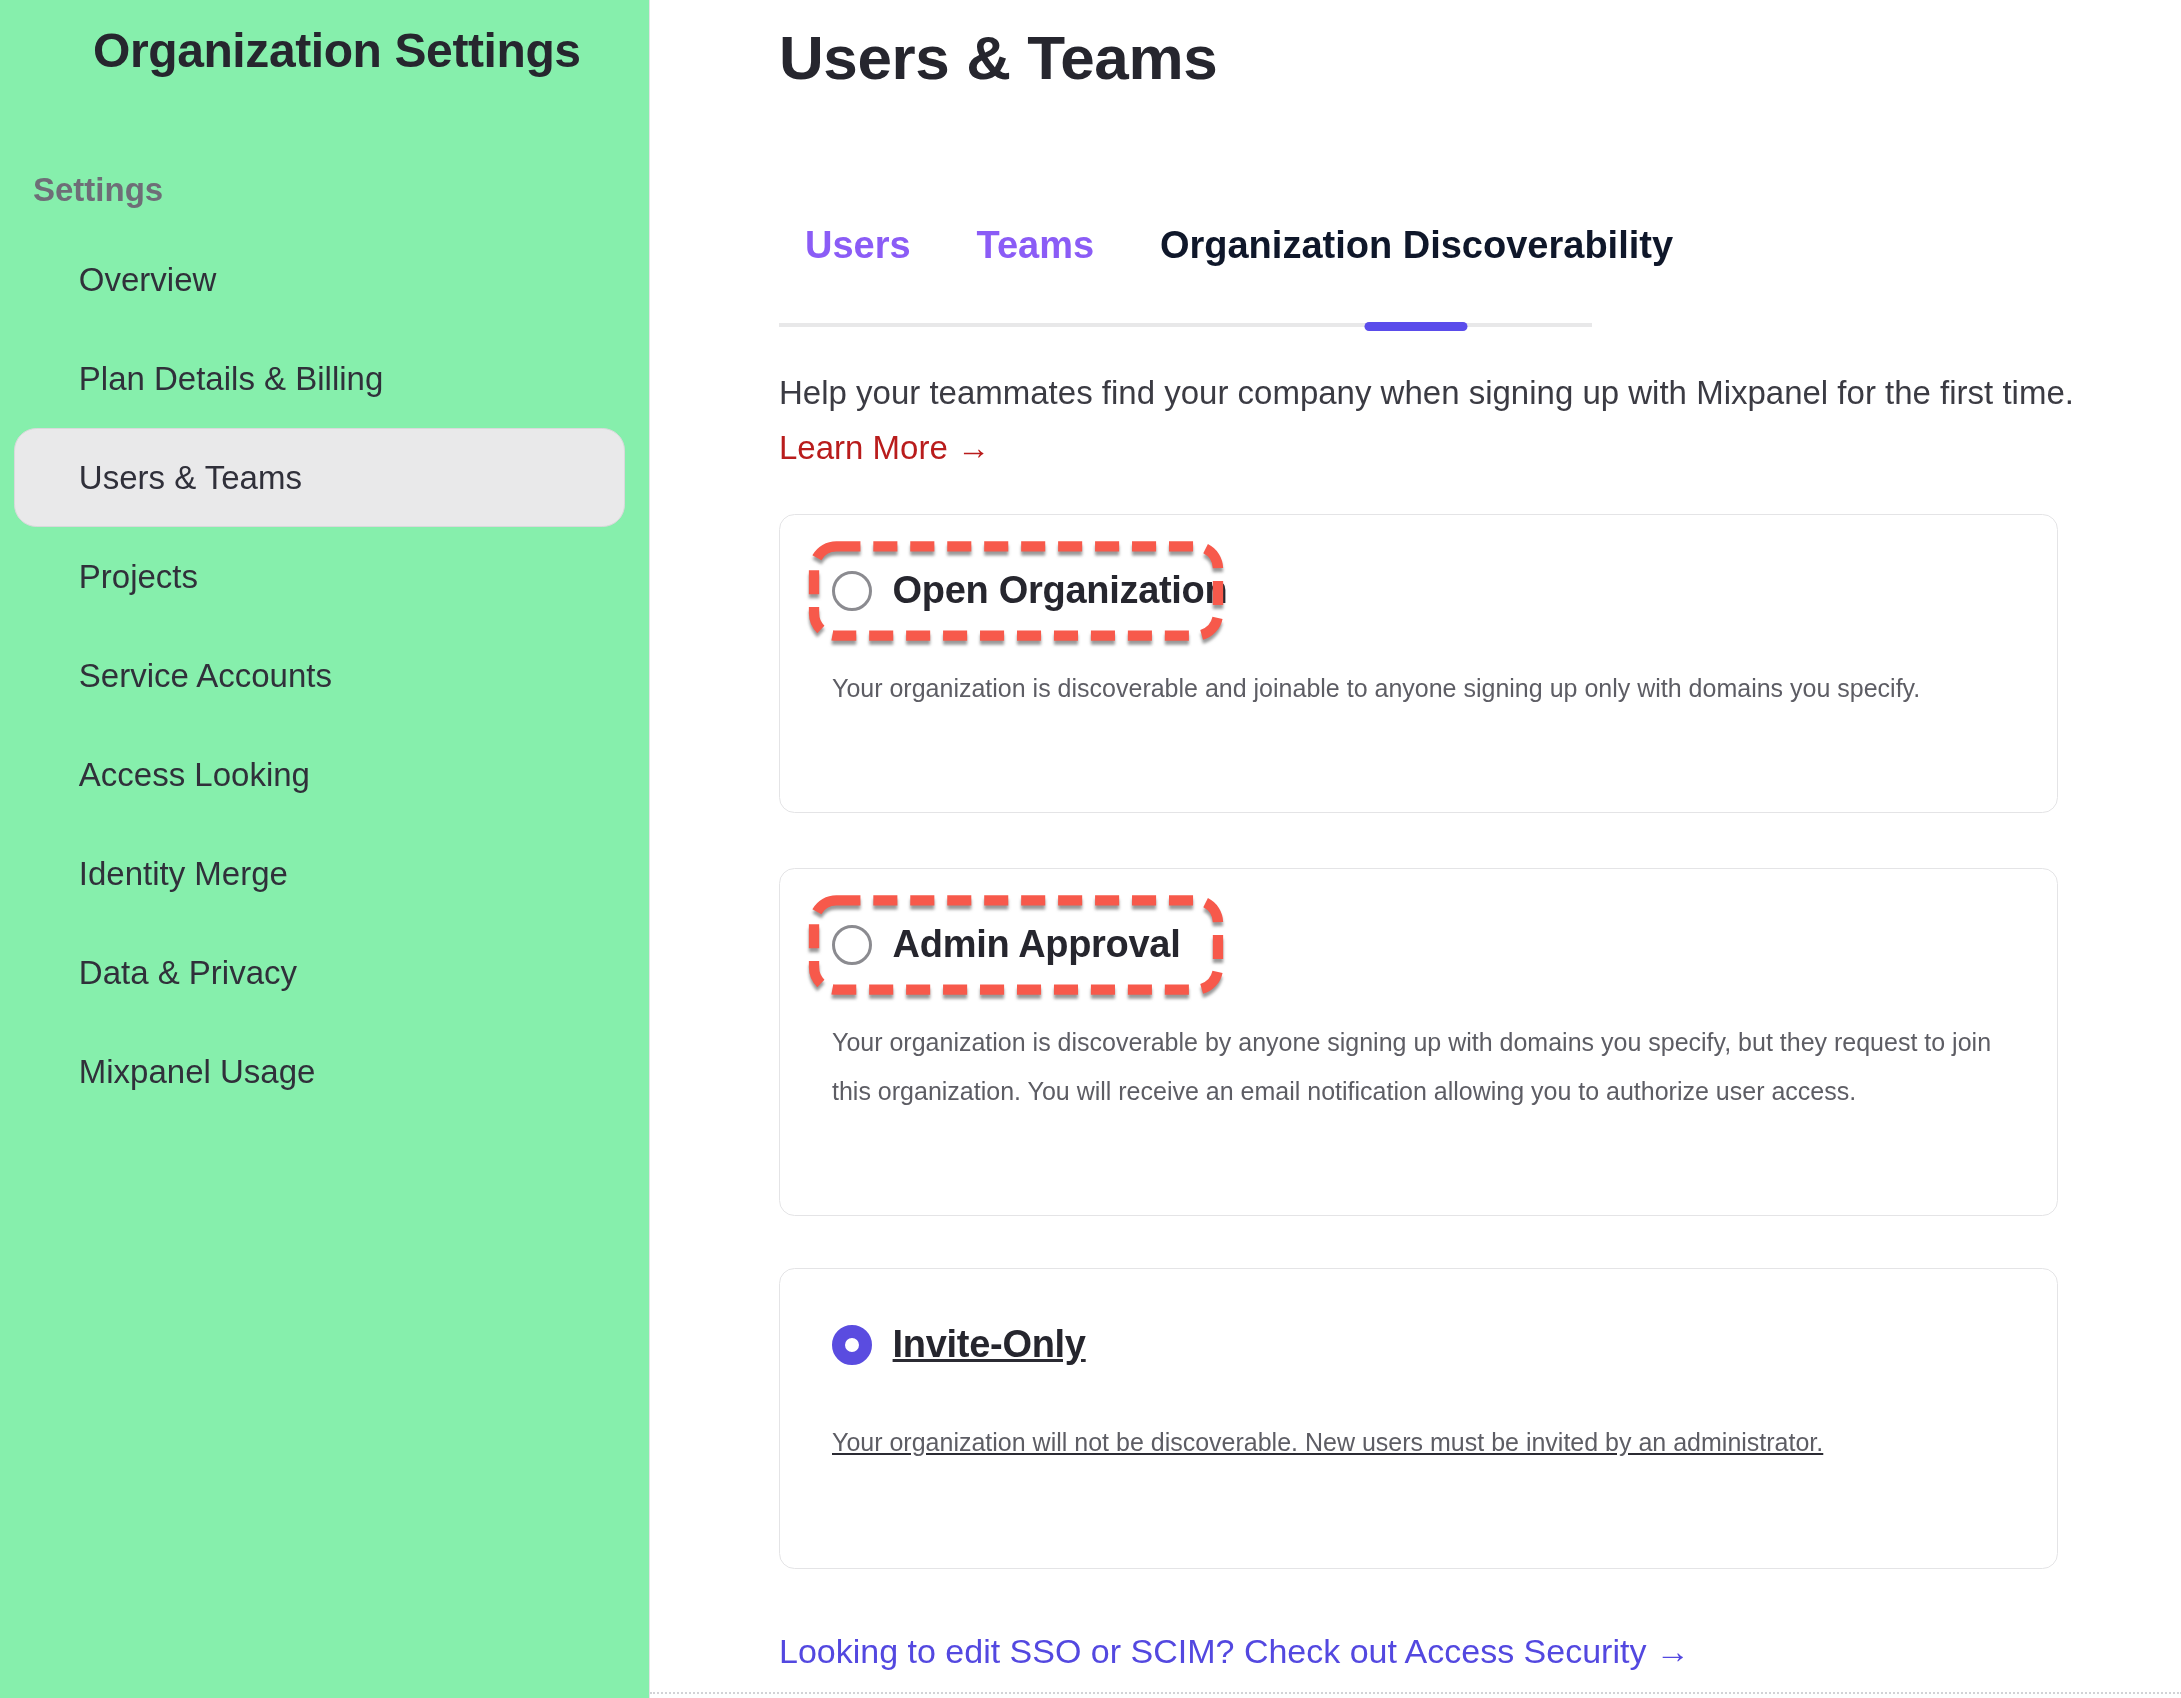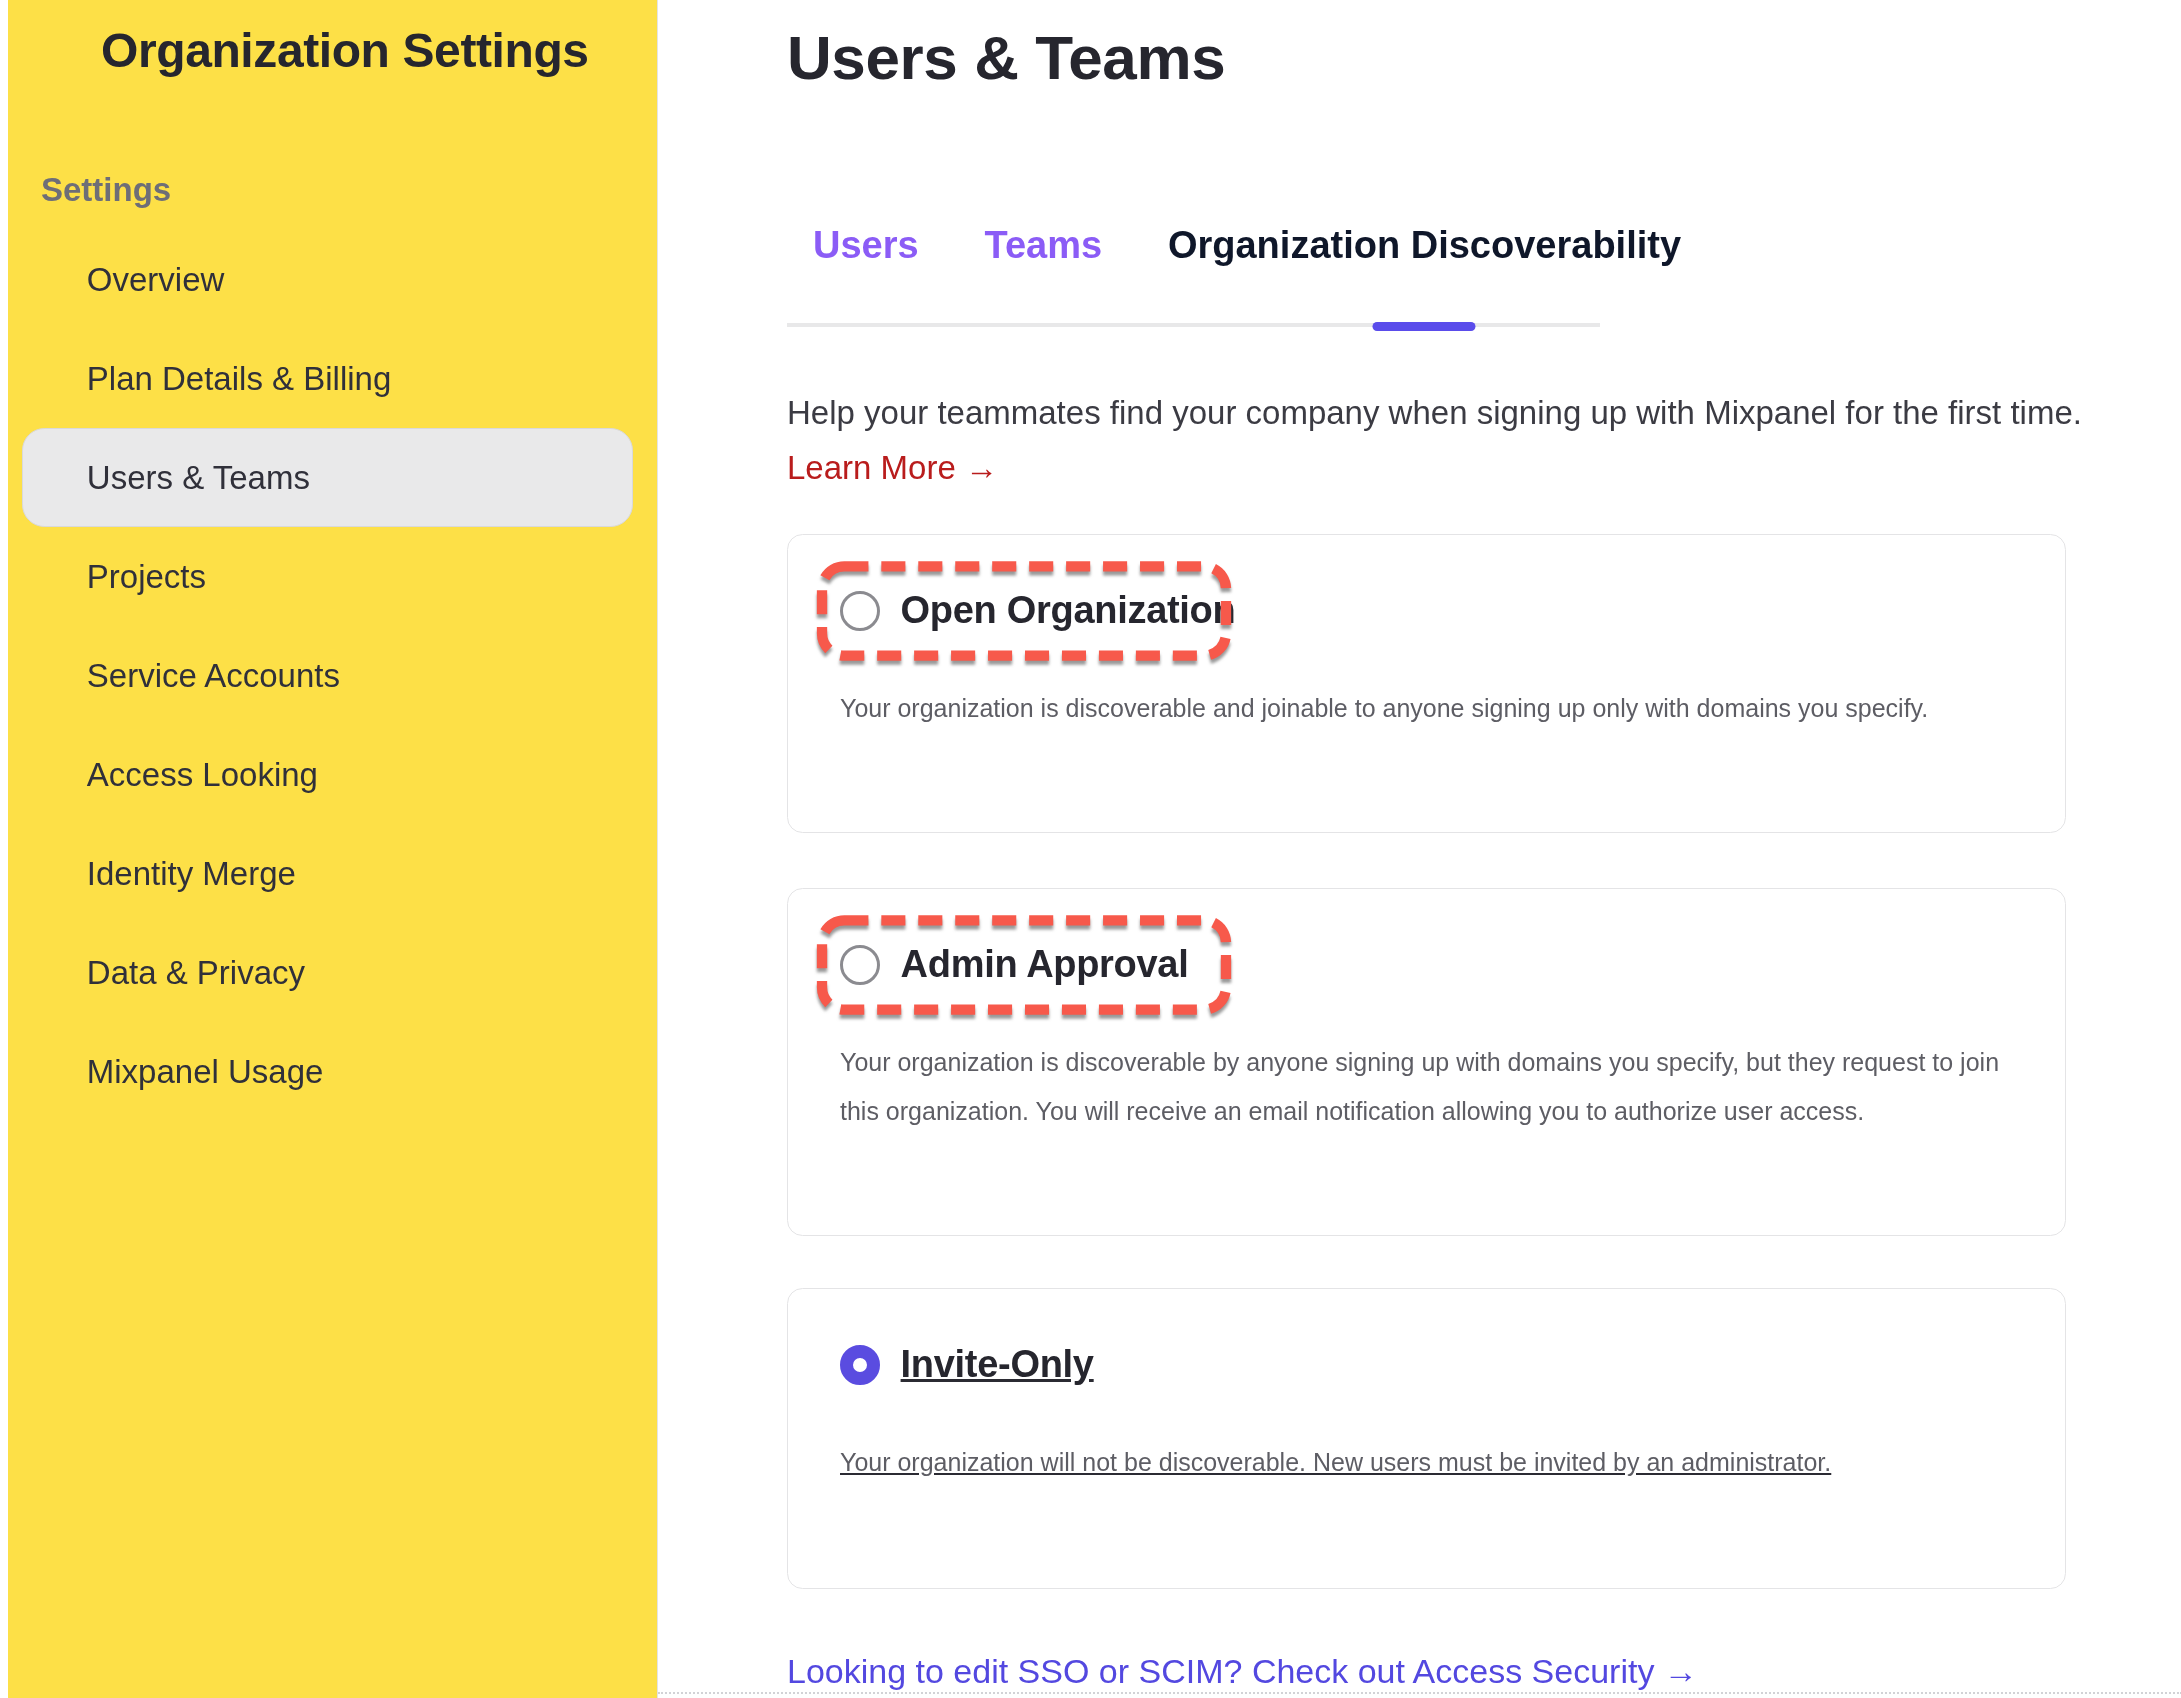--- a/index.html
+++ b/index.html
@@ -2,21 +2,21 @@
 <html style="font-size:13.8px"><head>
 <meta charset="utf-8">
 <style>
   * { margin:0; padding:0; box-sizing:border-box; }
   html,body { width:2182px; height:1698px; overflow:hidden;
     font-family:"Liberation Sans", sans-serif; background:#ffffff; color:#2b2b33; }
   .app { display:flex; width:100%; height:100%; }
 
   
   .sidebar { width:650px; min-width:650px; height:100%;
-    background:#fde047; border-right:1.7px solid #e3e3e5; padding-top:15.5px;margin-left:8px; }
+    background:#86efac; border-right:1.7px solid #e3e3e5; padding-top:15.5px; }
   .sidebar-title { font-size:48px; font-weight:700; color:#26262e;
     margin:5.2px 0 0 93px; line-height:60px; letter-spacing:-0.4px; }
   .section-label { font-size:33px; font-weight:700; color:#6e6e77;
     margin:89px 0 0 33px; line-height:40px; }
   .nav { margin-top:20.6px; }
   .nav-item { height:99px; display:flex; align-items:center;
     margin:0 24px 0 13.8px; padding-left:64px; border-radius:22.4px;
     font-size:33px; color:#30303a; border:1.7px solid transparent; cursor:pointer; }
   .nav-item.active { background:#e9e9ea; border-color:#d9d9db; }
 
@@ -29,21 +29,21 @@
     border-bottom:4.3px solid #e8e8e9; padding-bottom:55px; white-space:nowrap; }
   .tab { display:inline-block; font-size:38px; font-weight:600;
     color:#8b5cf6; line-height:45px; cursor:pointer; }
   .tab + .tab { margin-left:62px; }
   .tab:first-child { margin-left:26px; }
   .tab.active { position:relative; color:#0f172a; }
   .tab.active .tab-indicator { position:absolute; left:50%;
     transform:translateX(-50%); bottom:-63px; width:103px; height:9.5px;
     border-radius:5.2px; background:#5a4ceb; }
 
-  .intro { margin-top:64px; font-size:33px; line-height:43px; color:#3b3b43;
+  .intro { margin-top:44px; font-size:33px; line-height:43px; color:#3b3b43;
     max-width:1385px; }
   .learn-more { display:inline-block; margin-top:12px; font-size:33px;
     line-height:43px; color:#b91c1c; cursor:pointer; text-decoration:none; }
 
   .option-card { position:relative; width:1279px; border:1.7px solid #e4e4e6;
     border-radius:15.5px; background:#fff; padding:28px 52px 45px 52px; }
   .card-1 { margin-top:45px; height:299px; }
   .card-2 { margin-top:55px; height:348px; }
   .card-3 { margin-top:52px; height:301px;text-decoration:underline; }
 

